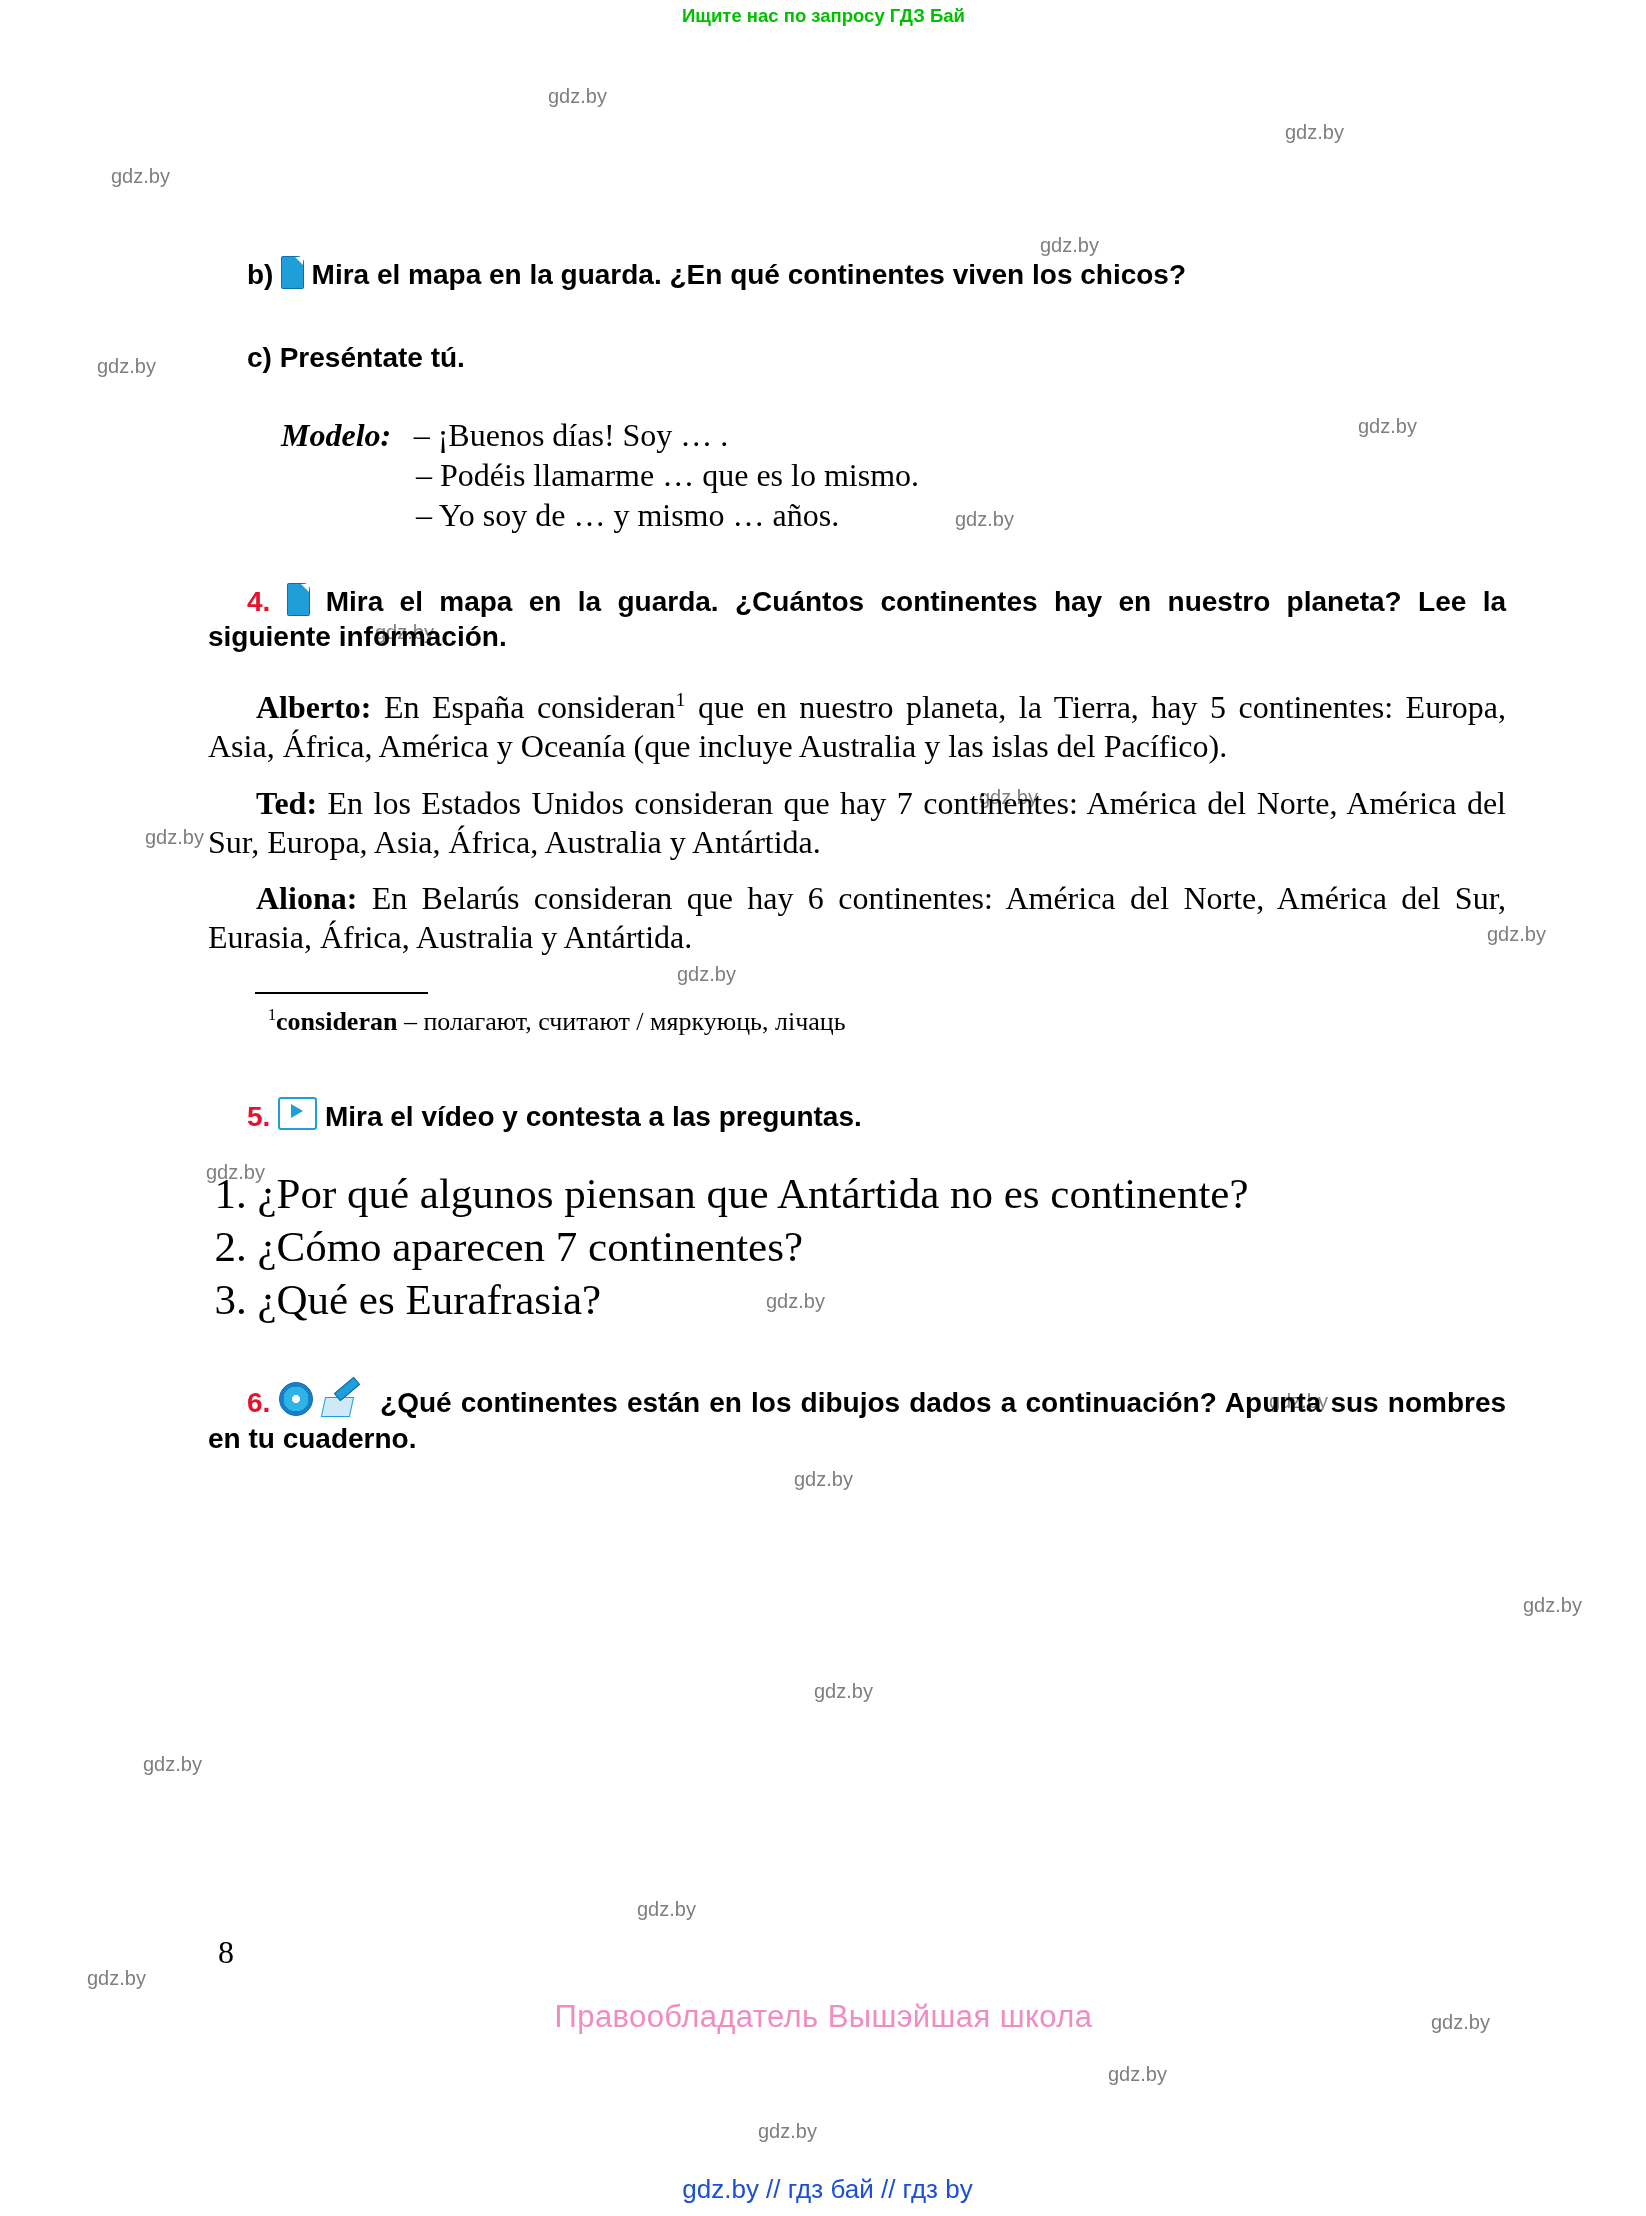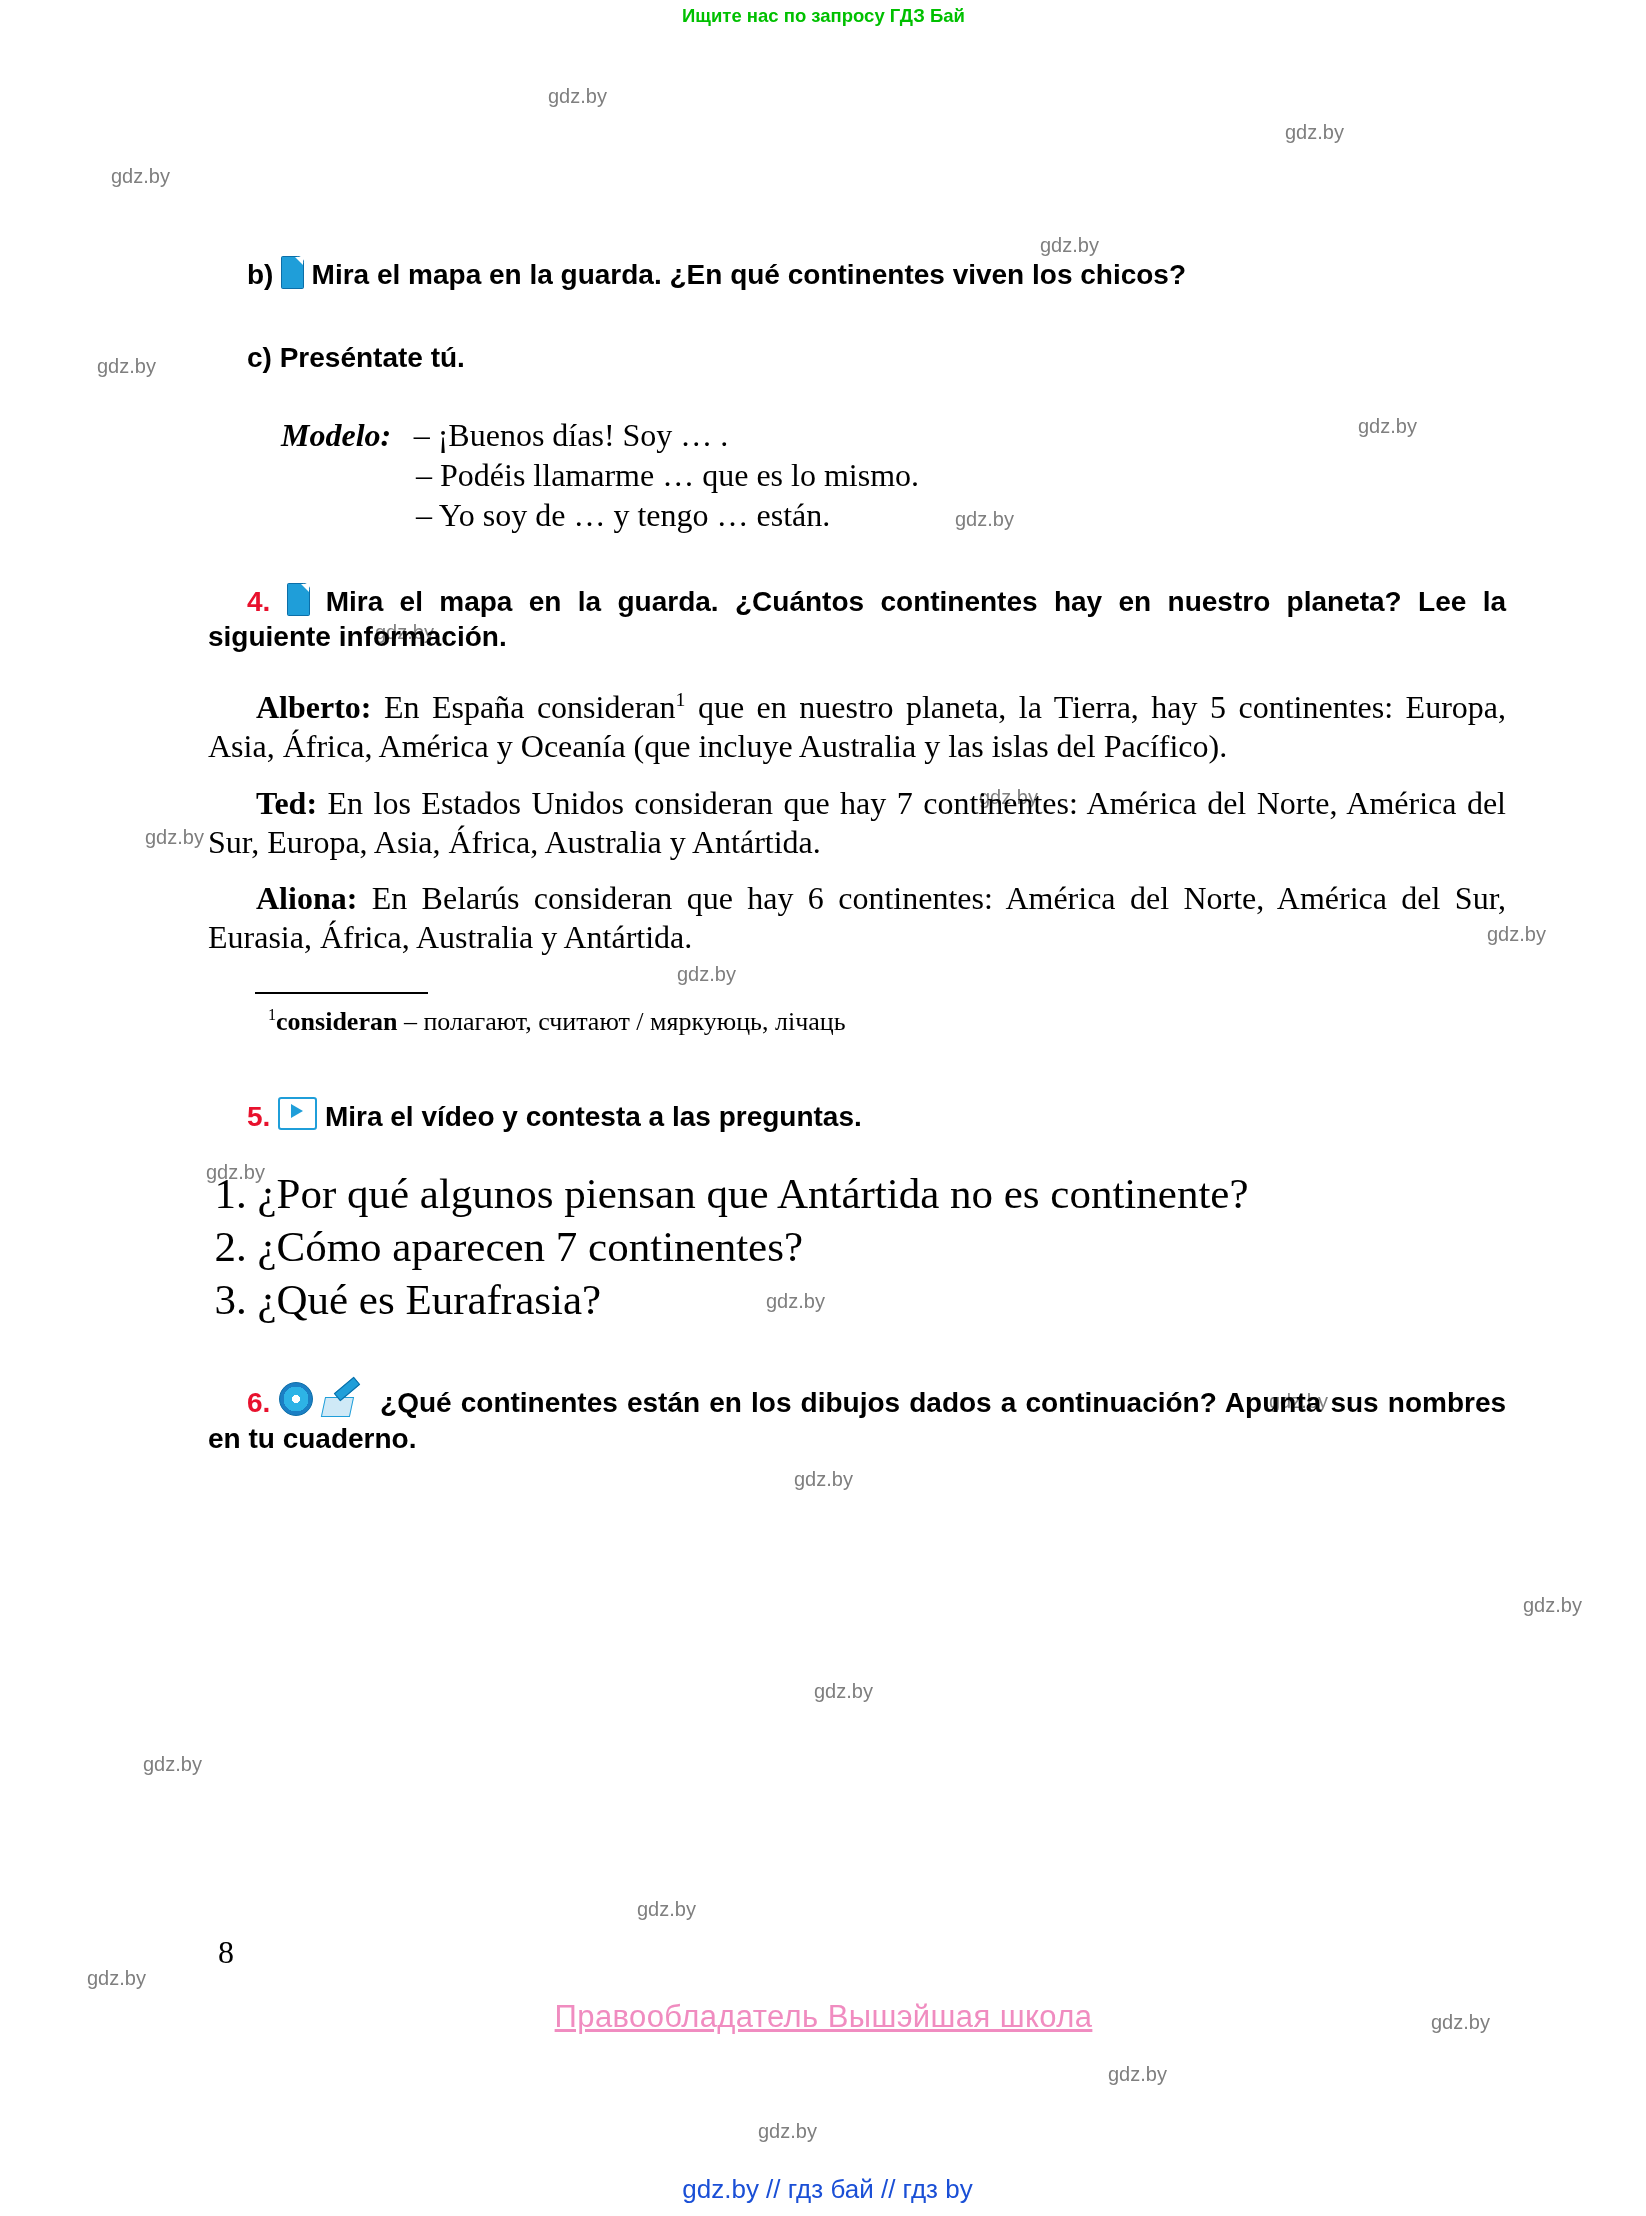--- a/index.html
+++ b/index.html
@@ -52,21 +52,20 @@
   .copyright {
     position: absolute;
     top: 1999px;
     left: 0;
     width: 100%;
     text-align: center;
     color: #f08cc0;
     font-family: "Liberation Sans", sans-serif;
     font-size: 31px;
     letter-spacing: 0.4px;
-    text-decoration: underline;
   }
 
   
   .content {
     position: absolute;
     left: 208px;
     top: 0;
     width: 1298px;
   }
 
@@ -256,21 +255,21 @@
     <span class="lead">c)</span>
     <span>Preséntate tú.</span>
   </p>
 
   <div style="margin-top:39px; padding-left:73px;">
     <p class="modelo">
       <i>Modelo:</i>
       <span style="margin-left:14.5px;">– ¡Buenos días! Soy … .</span>
     </p>
     <p class="modelo" style="padding-left:135px;">– Podéis llamarme … que es lo mismo.</p>
-    <p class="modelo" style="padding-left:135px;">– Yo soy de … y tengo … están.</p>
+    <p class="modelo" style="padding-left:135px;">– Yo soy de … y mismo … años.</p>
   </div>
 
   <p class="bold-task" style="margin-top:47px;">
     <span class="num lead">4.</span>
     <span class="icon icon-book"><span class="pg"></span></span>
     <span>Mira el mapa en la guarda.</span><span> ¿Cuántos continentes hay en nuestro planeta? Lee la siguiente información.</span>
   </p>
 
   <p class="serif-par indent" style="margin-top:32px;">
     <b>Alberto:</b><span> En España consideran</span><sup class="fn">1</sup><span> que en nuestro planeta, la Tierra, hay 5 continentes: Europa, Asia, África, América y Oceanía (que incluye Australia y las islas del Pacífico).</span>

